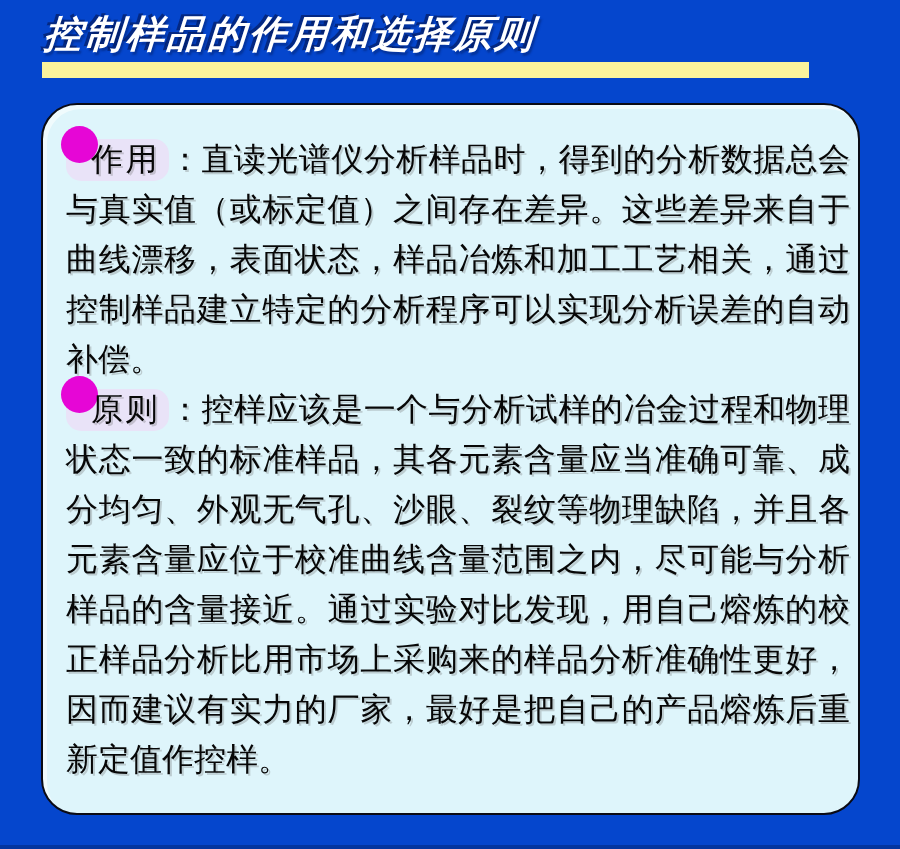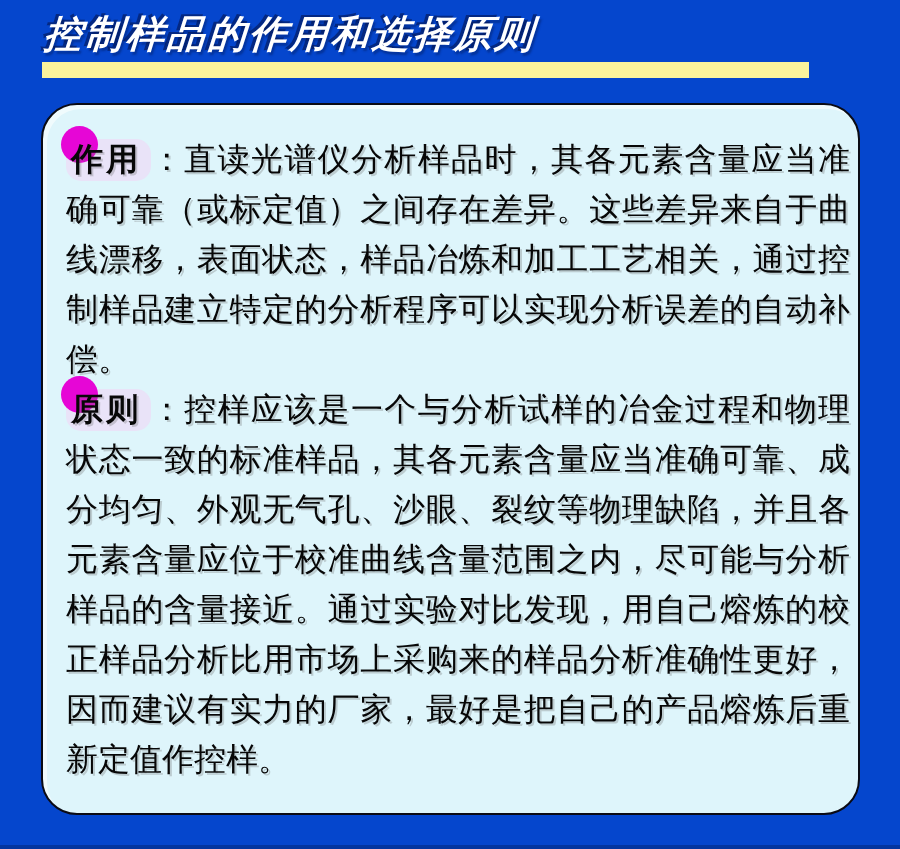--- a/index.html
+++ b/index.html
@@ -77,43 +77,44 @@
     top:-13px;
     width:37px;
     height:37px;
     border-radius:50%;
     background:var(--dot);
     z-index:0;
   }
   .keyword-label{
     position:relative;
     z-index:1;
-    font-weight:700;
+    font-weight:400;
     font-style:normal;
     letter-spacing:2px;
+    margin-left:20px;
   }
   .para-colon{letter-spacing:0;}
   .bottom-strip{
     position:absolute;
     left:0;
     bottom:0;
     width:900px;
     height:4px;
     background:rgba(0,10,40,.28);
   }
 </style>
 </head>
 <body>
 
 <h1 class="page-title">控制样品的作用和选择原则</h1>
 <div class="title-underline"></div>
 
 <div class="card">
   <div class="card-text">
 
-    <p class="para"><span class="keyword-pill"><i class="keyword-dot"></i><b class="keyword-label">作用</b></span><span class="para-colon">：</span><span>直读光谱仪分析样品时，其各元素含量应当准确可靠（或标定值）之间存在差异。这些差异来自于曲线漂移，表面状态，样品冶炼和加工工艺相关，通过控制样品建立特定的分析程序可以实现分析误差的自动补偿。</span></p>
+    <p class="para"><span class="keyword-pill"><i class="keyword-dot"></i><b class="keyword-label">作用</b></span><span class="para-colon">：</span><span>直读光谱仪分析样品时，得到的分析数据总会与真实值（或标定值）之间存在差异。这些差异来自于曲线漂移，表面状态，样品冶炼和加工工艺相关，通过控制样品建立特定的分析程序可以实现分析误差的自动补偿。</span></p>
 
     <p class="para"><span class="keyword-pill"><i class="keyword-dot"></i><b class="keyword-label">原则</b></span><span class="para-colon">：</span><span>控样应该是一个与分析试样的冶金过程和物理状态一致的标准样品，其各元素含量应当准确可靠、成分均匀、外观无气孔、沙眼、裂纹等物理缺陷，并且各元素含量应位于校准曲线含量范围之内，尽可能与分析样品的含量接近。通过实验对比发现，用自己熔炼的校正样品分析比用市场上采购来的样品分析准确性更好，因而建议有实力的厂家，最好是把自己的产品熔炼后重新定值作控样。</span></p>
 
   </div>
 </div>
 
 <div class="bottom-strip"></div>
 
 </body></html>

